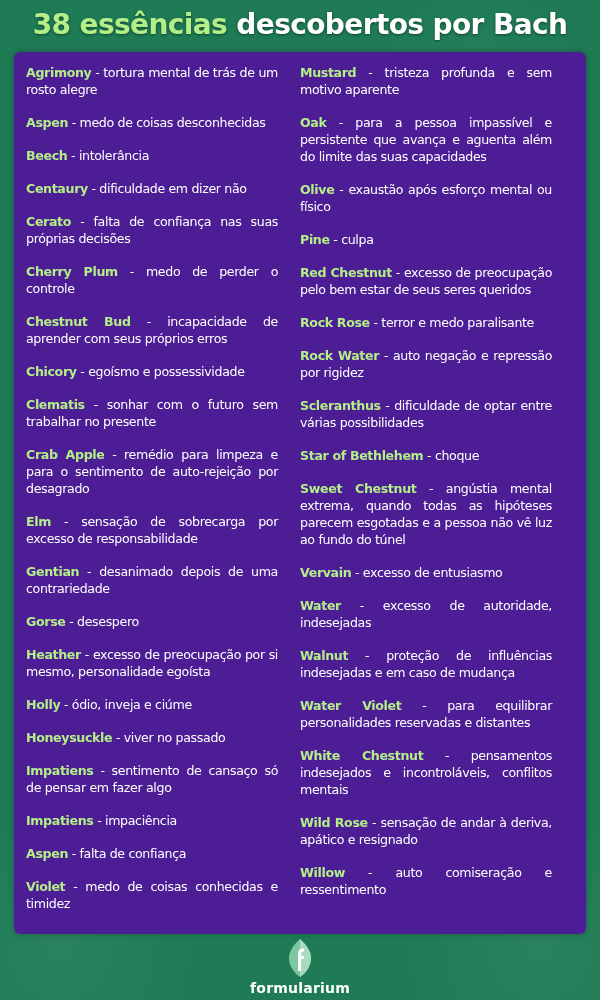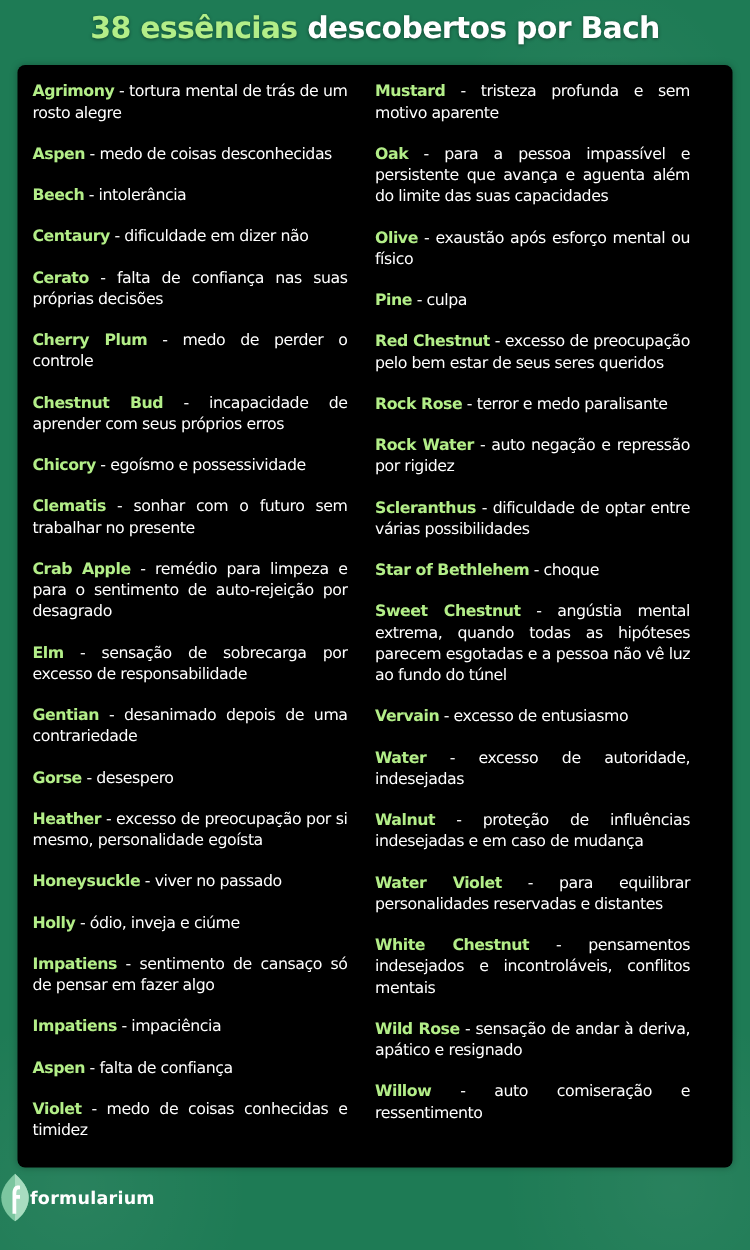--- a/index.html
+++ b/index.html
@@ -13,31 +13,31 @@
       font-family: "DejaVu Sans", sans-serif;
       color: #ffffff;
       position: relative;
     }
     .title {
       position: absolute;
       left: 0; top: 8px; width: 600px;
       text-align: center;
       font-family: "DejaVu Sans", sans-serif;
       font-weight: bold;
-      font-size: 24px;
+      font-size: 28px;
       letter-spacing: -0.6px;
       text-shadow: 0 1px 3px rgba(0,0,0,0.45);
     }
     .title .accent { color: #b3ee88; }
     .title .rest { color: #ffffff; }
     .panel {
       position: absolute;
       left: 14px; top: 52px;
       width: 572px; height: 882px;
-      background: #000000;
+      background: #4c1d95;
       border-radius: 6px;
       box-shadow: 0 0 6px rgba(0,0,0,0.25);
     }
     .col {
       position: absolute;
       top: 12px;
       width: 252px;
       font-size: 12.6px;
       line-height: 17px;
       letter-spacing: -0.35px;
@@ -46,21 +46,21 @@
     .col.right { left: 286px; }
     .item {
       text-align: justify;
       margin-bottom: 16px;
       color: #ffffff;
     }
     .item .name { color: #b3ee88; font-weight: bold; }
     .logo {
       position: absolute;
       left: 0; top: 938px; width: 600px;
-      display: flex; align-items: center;
+      display: flex; flex-direction: column; align-items: center;
     }
     .leaf {
       width: 24px; height: 40px;
       position: relative;
     }
     .logo-text {
       margin-top: 2px;
       font-weight: bold;
       font-size: 14px;
       letter-spacing: 0.2px;
@@ -83,22 +83,22 @@
     <p class="item"><span class="name">Cerato</span><span> - falta de confiança nas suas próprias decisões</span></p>
     <p class="item"><span class="name">Cherry Plum</span><span> - medo de perder o controle</span></p>
     <p class="item"><span class="name">Chestnut Bud</span><span> - incapacidade de aprender com seus próprios erros</span></p>
     <p class="item"><span class="name">Chicory</span><span> - egoísmo e possessividade</span></p>
     <p class="item"><span class="name">Clematis</span><span> - sonhar com o futuro sem trabalhar no presente</span></p>
     <p class="item"><span class="name">Crab Apple</span><span> - remédio para limpeza e para o sentimento de auto-rejeição por desagrado</span></p>
     <p class="item"><span class="name">Elm</span><span> - sensação de sobrecarga por excesso de responsabilidade</span></p>
     <p class="item"><span class="name">Gentian</span><span> - desanimado depois de uma contrariedade</span></p>
     <p class="item"><span class="name">Gorse</span><span> - desespero</span></p>
     <p class="item"><span class="name">Heather</span><span> - excesso de preocupação por si mesmo, personalidade egoísta</span></p>
+    <p class="item"><span class="name">Holly</span><span> - ódio, inveja e ciúme</span></p>
     <p class="item"><span class="name">Honeysuckle</span><span> - viver no passado</span></p>
-    <p class="item"><span class="name">Holly</span><span> - ódio, inveja e ciúme</span></p>
     <p class="item"><span class="name">Impatiens</span><span> - sentimento de cansaço só de pensar em fazer algo</span></p>
     <p class="item"><span class="name">Impatiens</span><span> - impaciência</span></p>
     <p class="item"><span class="name">Aspen</span><span> - falta de confiança</span></p>
     <p class="item"><span class="name">Violet</span><span> - medo de coisas conhecidas e timidez</span></p>
   </div>
 
   <div class="col right">
     <p class="item"><span class="name">Mustard</span><span> - tristeza profunda e sem motivo aparente</span></p>
     <p class="item"><span class="name">Oak</span><span> - para a pessoa impassível e persistente que avança e aguenta além do limite das suas capacidades</span></p>
     <p class="item"><span class="name">Olive</span><span> - exaustão após esforço mental ou físico</span></p>

